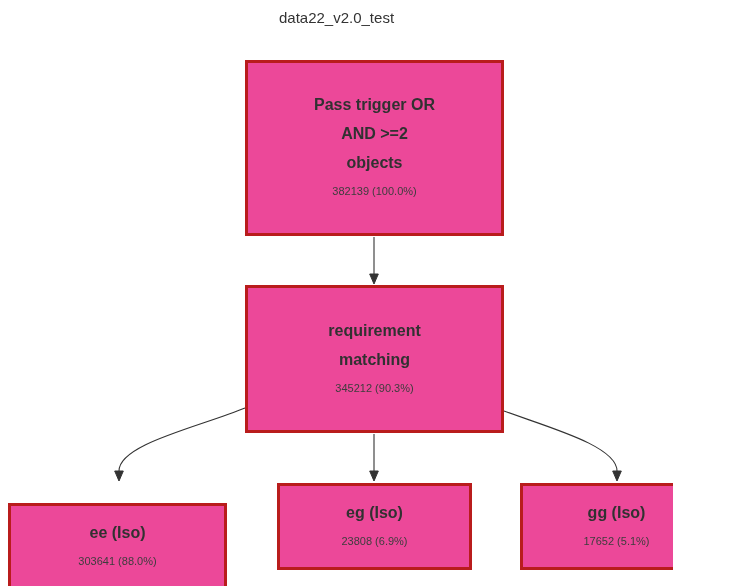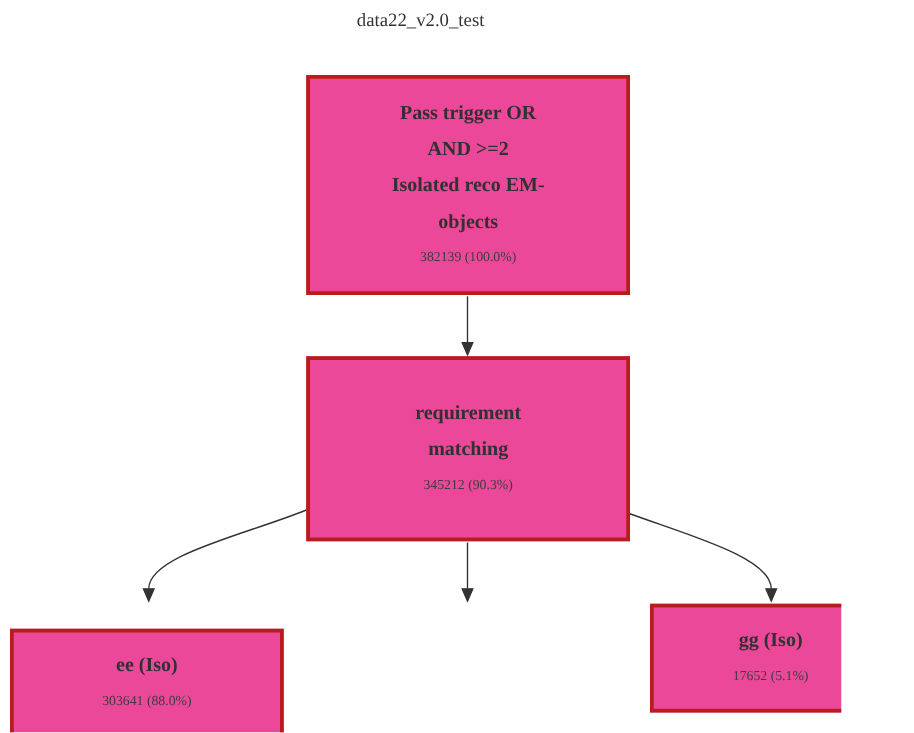--- a/index.html
+++ b/index.html
@@ -5,21 +5,21 @@
   html, body {
     margin: 0;
     padding: 0;
     background: #ffffff;
   }
   .canvas {
     position: relative;
     width: 673px;
     height: 586px;
     background: #ffffff;
-    font-family: Liberation Serif, serif;
+    font-family: Liberation Sans, sans-serif;
     overflow: hidden;
   }
   .diagram-title {
     position: absolute;
     left: 0;
     right: 0;
     top: 9px;
     text-align: center;
     font-size: 15px;
     color: #333333;
@@ -90,35 +90,38 @@
     <path d="M374,434 L374,471"></path>
     <polygon points="374,481 369.7,471 378.3,471"></polygon>
 
     <path d="M504,411 C550,428 617,446 617,471"></path>
     <polygon points="617,481 612.7,471 621.3,471"></polygon>
   </svg>
 
   <div class="node node-root">
     <div class="line">Pass trigger OR</div>
     <div class="line">AND &gt;=2</div>
-    <div class="line">Isolated reco EM-</div>
     <div class="line">objects</div>
     <div class="count">382139 (100.0%)</div>
   </div>
 
   <div class="node node-matching">
     <div class="line">requirement</div>
     <div class="line">matching</div>
     <div class="count">345212 (90.3%)</div>
   </div>
 
   <div class="node node-ee">
     <div class="line">ee (Iso)</div>
     <div class="count">303641 (88.0%)</div>
   </div>
 
+  <div class="node node-eg">
+    <div class="line">eg (Iso)</div>
+    <div class="count">23808 (6.9%)</div>
+  </div>
 
   <div class="node node-gg">
     <div class="line">gg (Iso)</div>
     <div class="count">17652 (5.1%)</div>
   </div>
 
 </div>
 
 </body></html>

